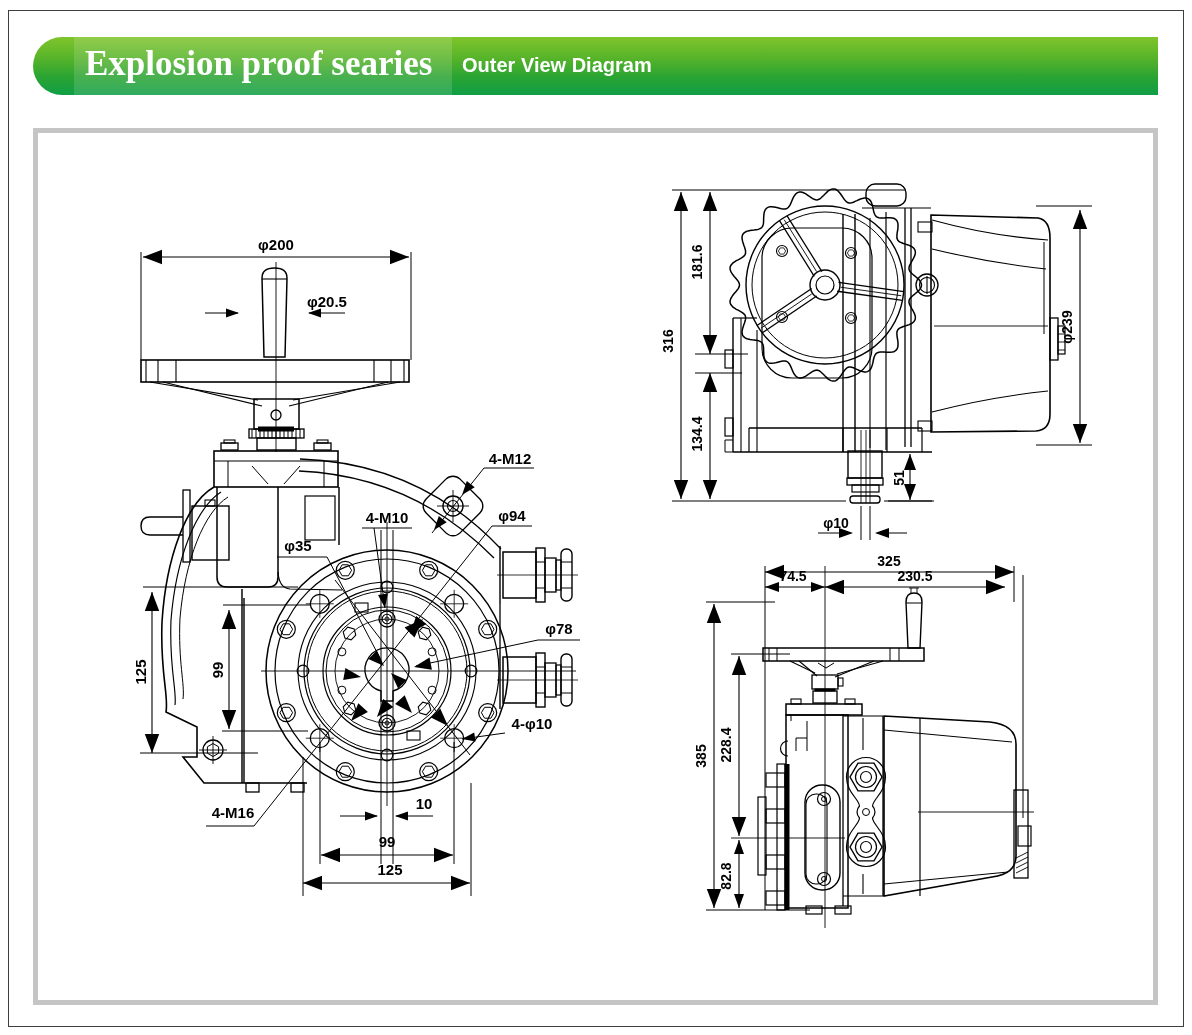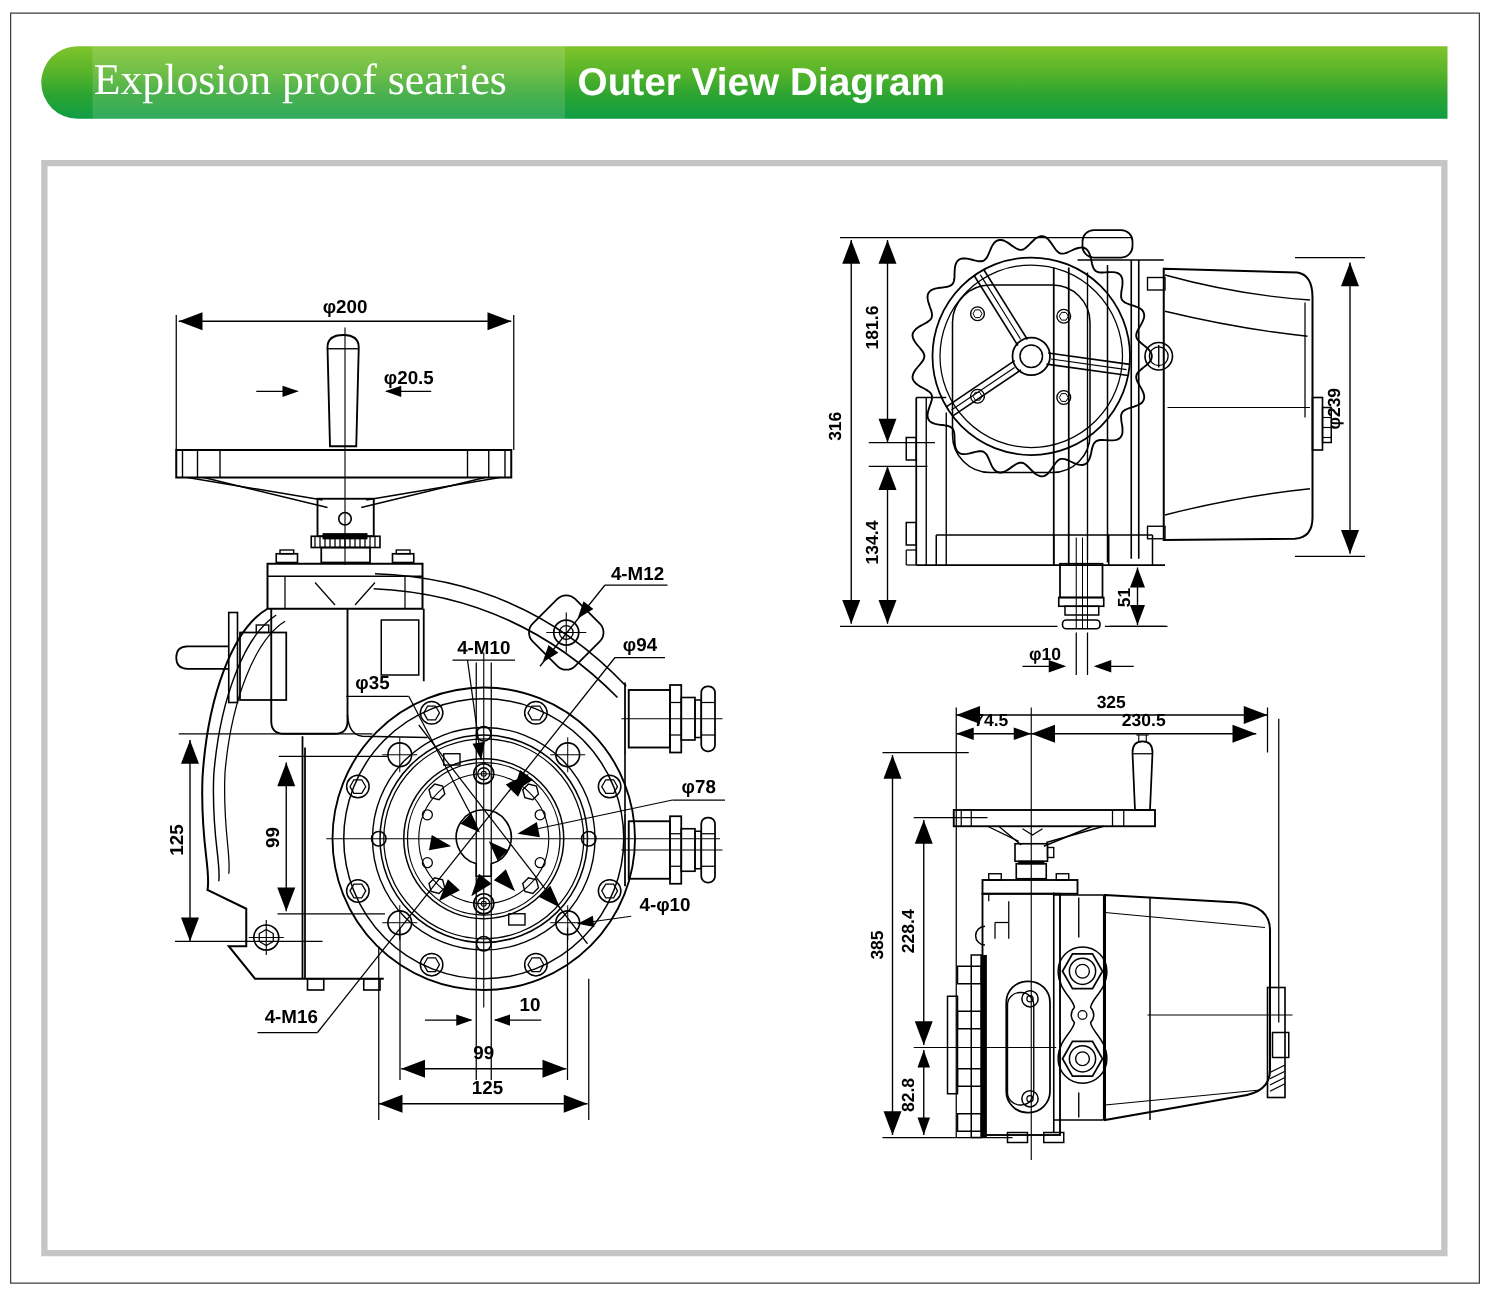--- a/index.html
+++ b/index.html
@@ -4,24 +4,24 @@
 <style>
 html,body{margin:0;padding:0;background:#fff;}
 #page{position:relative;width:1192px;height:1035px;background:#fff;overflow:hidden;
   font-family:"Liberation Sans",sans-serif;}
 #pborder{position:absolute;left:8px;top:10px;width:1176px;height:1017px;
   border:1px solid #3f3f3f;box-sizing:border-box;}
 #banner{position:absolute;left:33px;top:37px;width:1125px;height:58px;
   border-radius:29px 0 0 29px;
   background:linear-gradient(180deg,#80c42b 0%,#55b32a 38%,#2ba432 68%,#0f9e45 100%);}
 #hl{position:absolute;left:41px;top:0;width:378px;height:58px;background:rgba(255,255,255,0.14);}
-#t1{position:absolute;left:42px;top:9px;line-height:35px;font-family:"Liberation Serif",serif;
-  font-weight:normal;font-size:35px;color:#fff;white-space:nowrap;}
+#t1{position:absolute;left:52px;top:9px;line-height:35px;font-family:"Liberation Serif",serif;
+  font-weight:bold;font-size:35px;color:#fff;white-space:nowrap;}
 #t2{position:absolute;left:429px;top:13px;line-height:31px;font-family:"Liberation Sans",sans-serif;
-  font-weight:bold;font-size:31px;color:#fff;white-space:nowrap;}
+  font-weight:bold;font-size:20px;color:#fff;white-space:nowrap;}
 #frame{position:absolute;left:33px;top:128px;width:1125px;height:877px;
   border:5px solid #c5c5c5;box-sizing:border-box;background:#fff;}
 svg{position:absolute;left:0;top:0;}
 text{font-family:"Liberation Sans",sans-serif;}
 </style>
 </head>
 <body>
 <div id="page">
 <div id="pborder"></div>
 <div id="banner">

